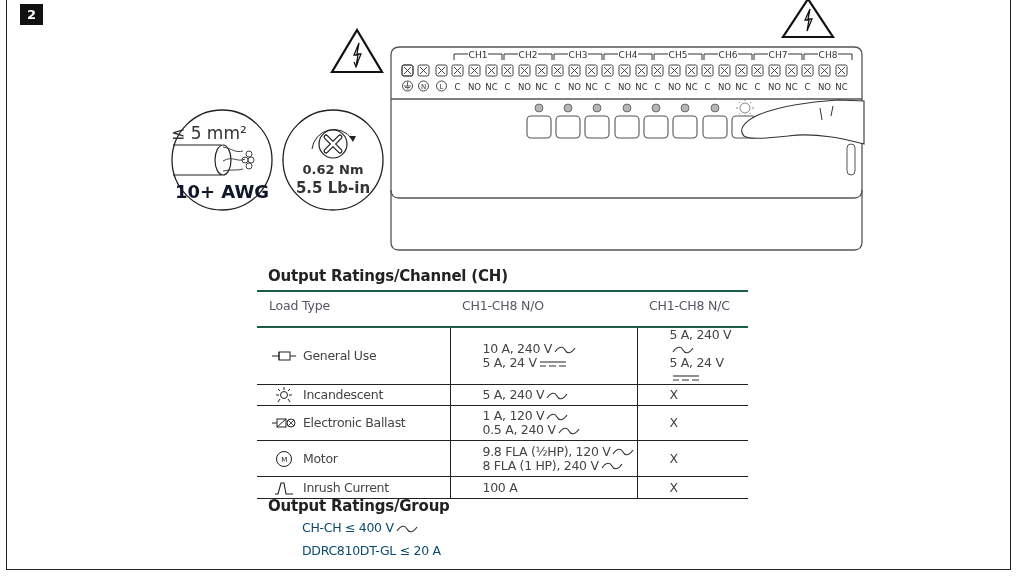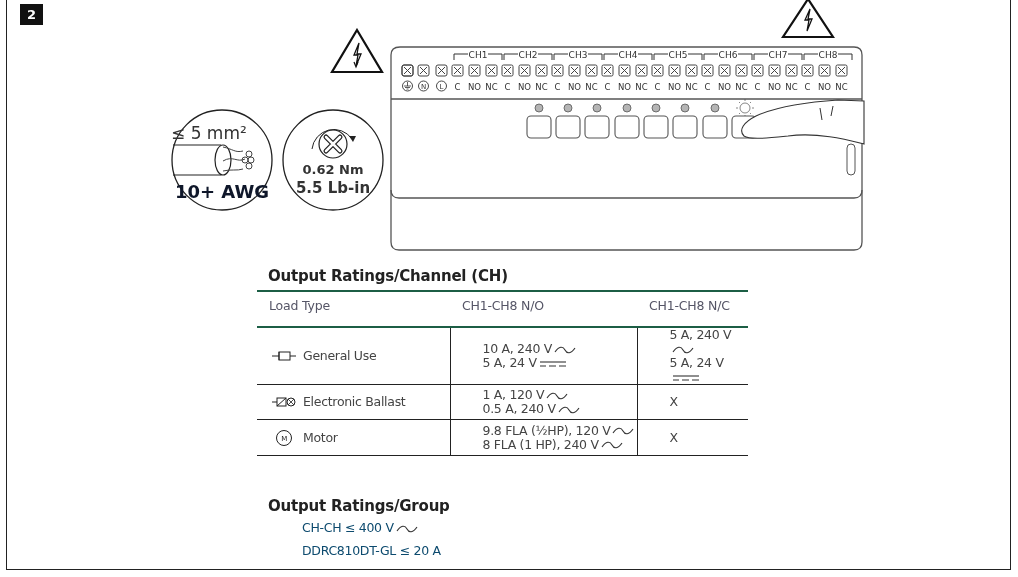--- a/index.html
+++ b/index.html
@@ -263,20 +263,37 @@
         <div><span>5 A, 240 V</span><svg class="ac" width="22" height="8">
               <path d="M1,6 C5,0 9,0 11,4 C13,8 17,8 21,2" fill="none" stroke="#333" stroke-width="1.1"></path>
             </svg></div>
         <div><span>5 A, 24 V</span><svg class="ac" width="28" height="8">
               <path d="M1,2 L27,2" stroke="#333" stroke-width="1.1"></path>
               <path d="M1,6 L7,6 M10,6 L17,6 M20,6 L27,6" stroke="#333" stroke-width="1.1"></path>
             </svg></div>
       </td>
     </tr>
 
+    <tr style="height:21px">
+      <td>
+          <div class="loadcell">
+        <span class="ic">
+              <svg width="18" height="16">
+                <circle cx="9" cy="8" r="3.5" fill="none" stroke="#222"></circle>
+                <path d="M9,0 L9,3 M1,8 L4,8 M14,8 L17,8 M3,2 L5,4 M15,2 L13,4 M5,12 L3,15 M13,12 L15,15" stroke="#222"></path>
+              </svg>
+            </span>
+        <span>Incandescent</span>
+          </div>
+        </td>
+      <td><span>5 A, 240 V</span><svg class="ac" width="22" height="8">
+            <path d="M1,6 C5,0 9,0 11,4 C13,8 17,8 21,2" fill="none" stroke="#333" stroke-width="1.1"></path>
+          </svg></td>
+      <td><span>X</span></td>
+    </tr>
 
     <tr style="height:35px">
       <td>
           <div class="loadcell">
         <span class="ic">
               <svg width="26" height="12">
                 <path d="M1,6 L6,6" stroke="#222"></path>
                 <rect x="6" y="2" width="9" height="8" fill="none" stroke="#222"></rect>
                 <path d="M6,10 L15,2" stroke="#222"></path>
                 <circle cx="20" cy="6" r="4" fill="none" stroke="#222"></circle>
@@ -314,20 +331,34 @@
               <path d="M1,6 C5,0 9,0 11,4 C13,8 17,8 21,2" fill="none" stroke="#333" stroke-width="1.1"></path>
             </svg></div>
         <div><span>8 FLA (1 HP), 240 V</span><svg class="ac" width="22" height="8">
               <path d="M1,6 C5,0 9,0 11,4 C13,8 17,8 21,2" fill="none" stroke="#333" stroke-width="1.1"></path>
             </svg></div>
       </td>
       <td><span>X</span></td>
     </tr>
 
 
+    <tr style="height:22px">
+      <td>
+          <div class="loadcell">
+        <span class="ic">
+              <svg width="20" height="14">
+                <path d="M1,13 L4,13 L7,2 L10,2 L12,13 L19,13" fill="none" stroke="#222" stroke-width="1.1"></path>
+              </svg>
+            </span>
+        <span>Inrush Current</span>
+          </div>
+        </td>
+      <td><span>100 A</span></td>
+      <td><span>X</span></td>
+    </tr>
   </tbody>
 </table>
 
 <div class="title" style="left:268px;top:497px;">Output Ratings/Group</div>
 <div class="grp" style="top:520px;">
   <span>CH-CH ≤ 400 V</span><svg class="ac" width="22" height="8">
       <path d="M1,6 C5,0 9,0 11,4 C13,8 17,8 21,2" fill="none" stroke="#333" stroke-width="1.1"></path>
     </svg>
 </div>
 <div class="grp" style="top:543px;">

